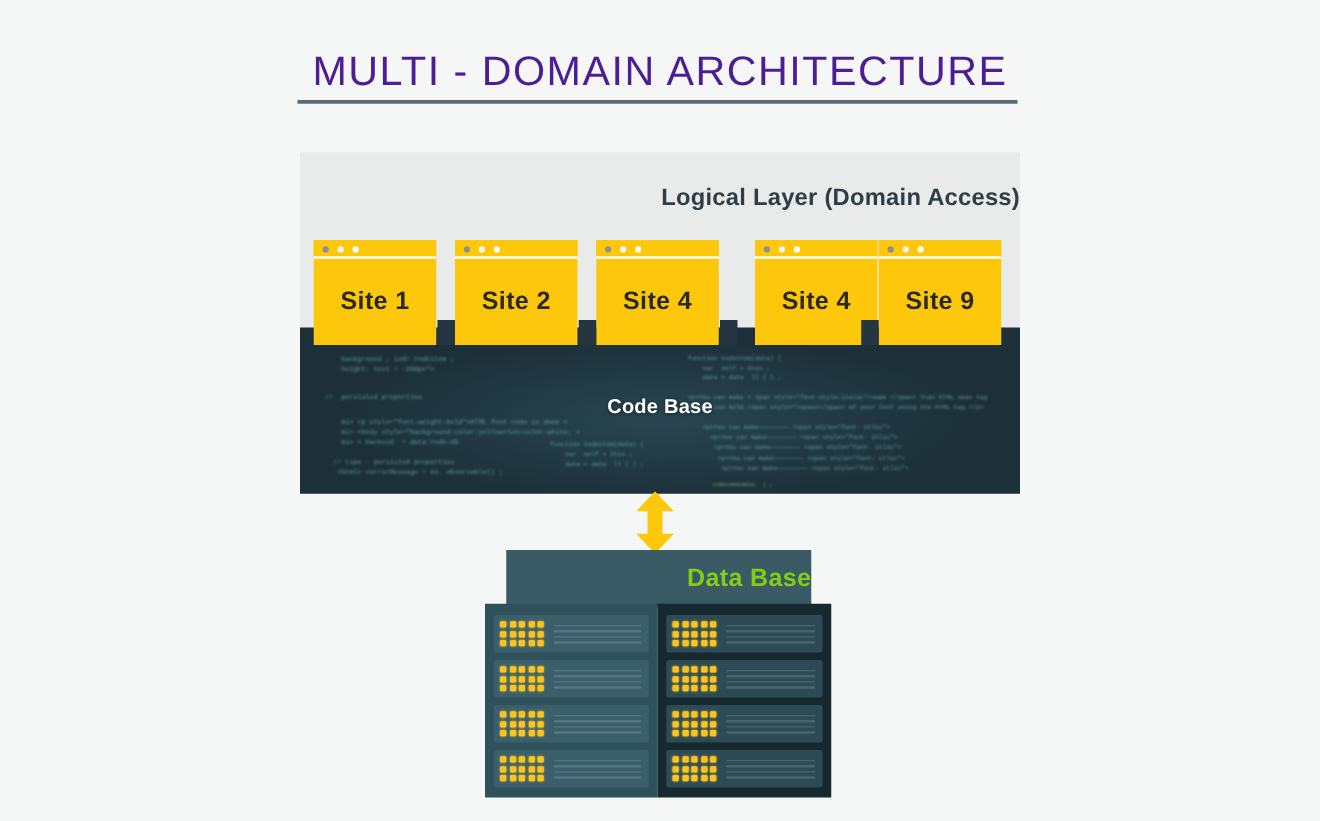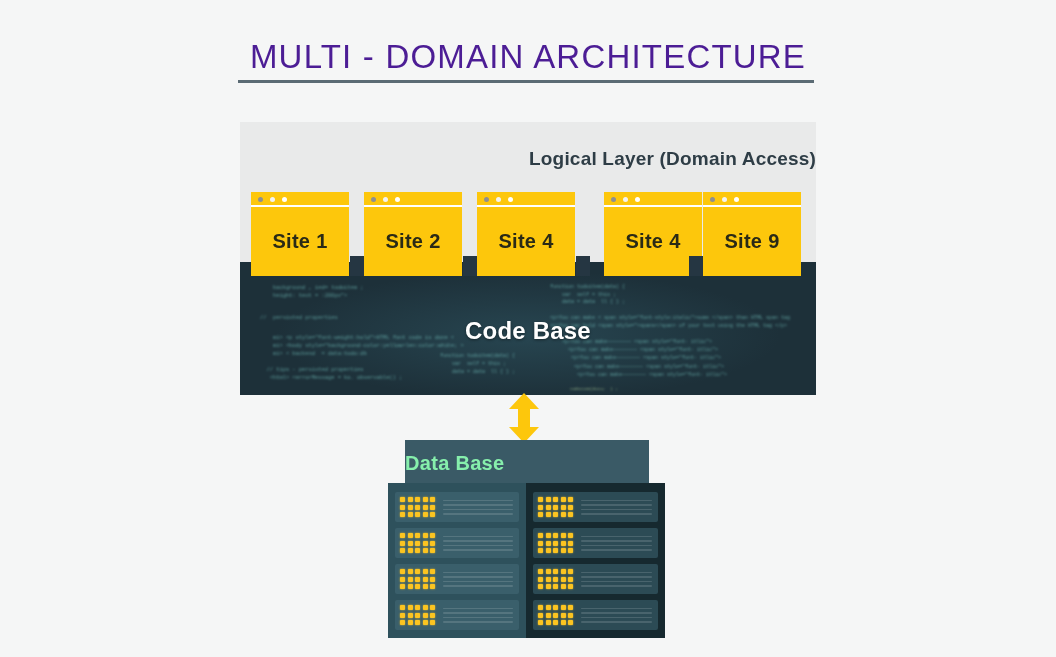--- a/index.html
+++ b/index.html
@@ -82,37 +82,37 @@
     filter:blur(1.05px);
     opacity:.62;
   }
   .code-left{ left:20px; top:22px; font-size:5.4px; line-height:8px; }
   .code-right{ left:310px; top:22px; font-size:5.0px; line-height:7.6px; }
   .code-right-b{ left:322px; top:76px; font-size:5.0px; line-height:8.2px; }
   .code-mid{ left:200px; top:90px; font-size:5.0px; line-height:8px; }
   .code-tiny{ left:330px; top:124px; font-size:4.2px; line-height:6px; color:#c6e8a8; }
   .code-title{
     position:absolute; left:0; top:55px; width:576px; text-align:center;
-    font-size:24px; font-weight:bold; color:#ffffff; letter-spacing:.2px;
+    font-size:16px; font-weight:bold; color:#ffffff; letter-spacing:.2px;
     text-shadow:0 1px 3px rgba(0,0,0,.45);
   }
 
   
   .arrow{
     position:absolute; left:508px; top:393px; width:32px; height:50px;
   }
 
   
   .db-bar{
     position:absolute; left:405px; top:440px; width:244px; height:46px;
     background:#3a5a66;
   }
   .db-title{
-    position:absolute; left:0; top:12px; width:244px; text-align:left;
-    font-size:20px; font-weight:bold; color:#86efac; letter-spacing:.3px;
+    position:absolute; left:0; top:12px; width:244px; text-align:right;
+    font-size:20px; font-weight:bold; color:#84cc16; letter-spacing:.3px;
   }
 
   .racks{
     position:absolute; left:388px; top:483px; width:277px; height:155px;
     display:flex;
   }
   .rack{position:relative;height:155px;padding:9px 7px;box-sizing:border-box;}
   .rack-left{width:138px;background:#2e515c;}
   .rack-right{width:139px;background:#16292f;}
   .slot{

